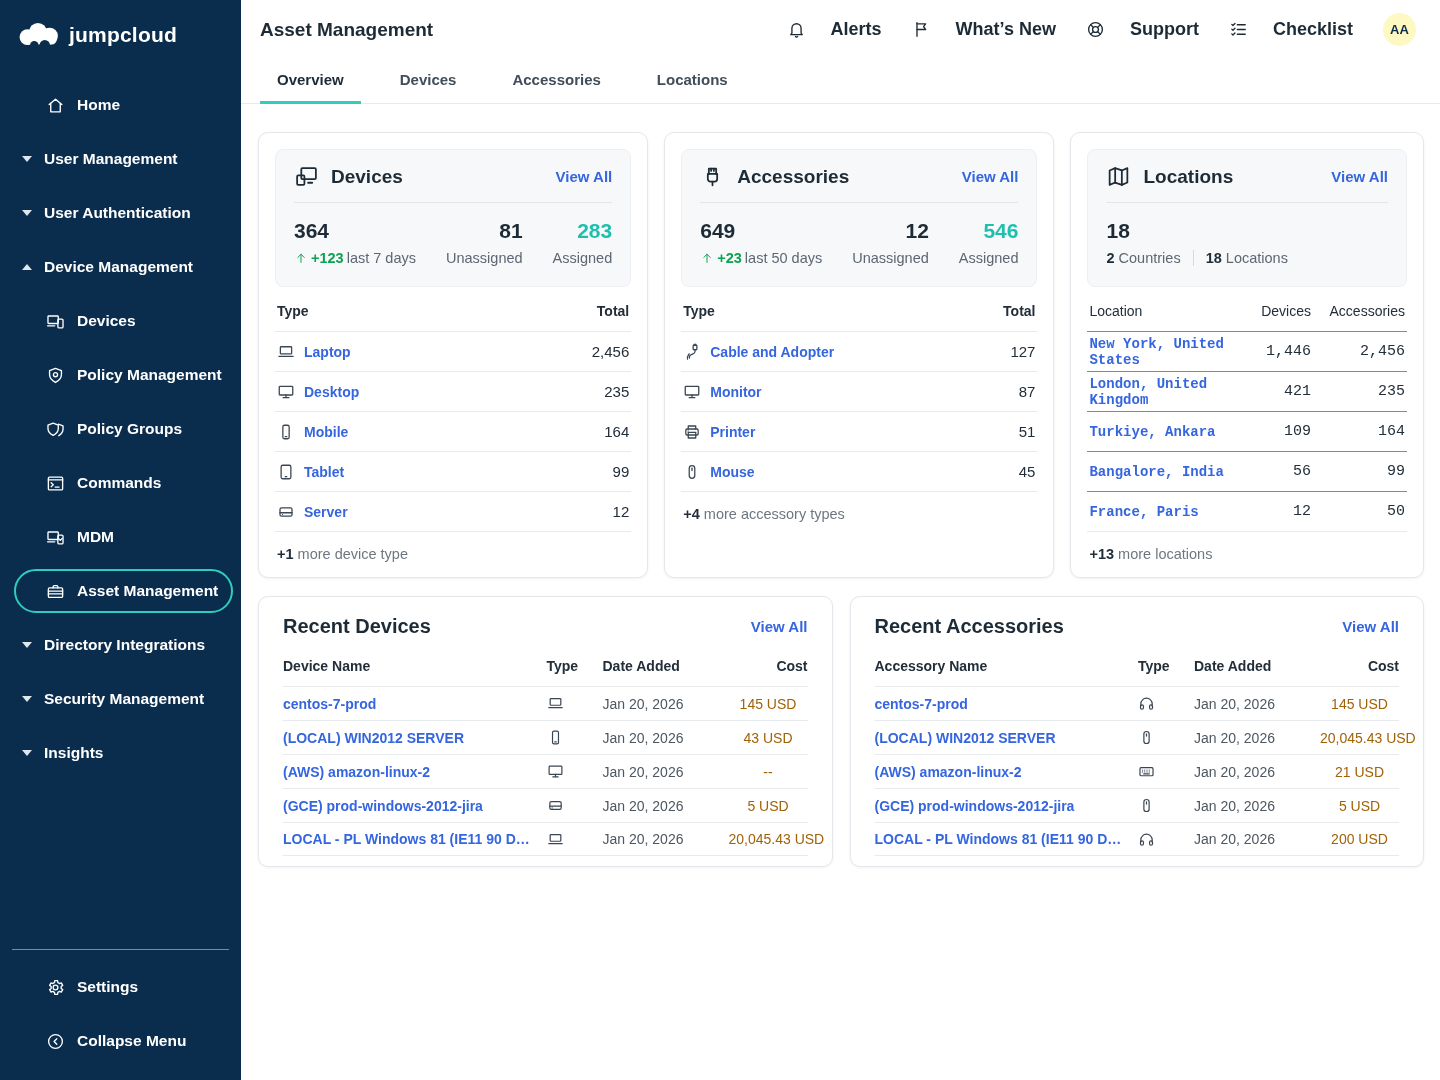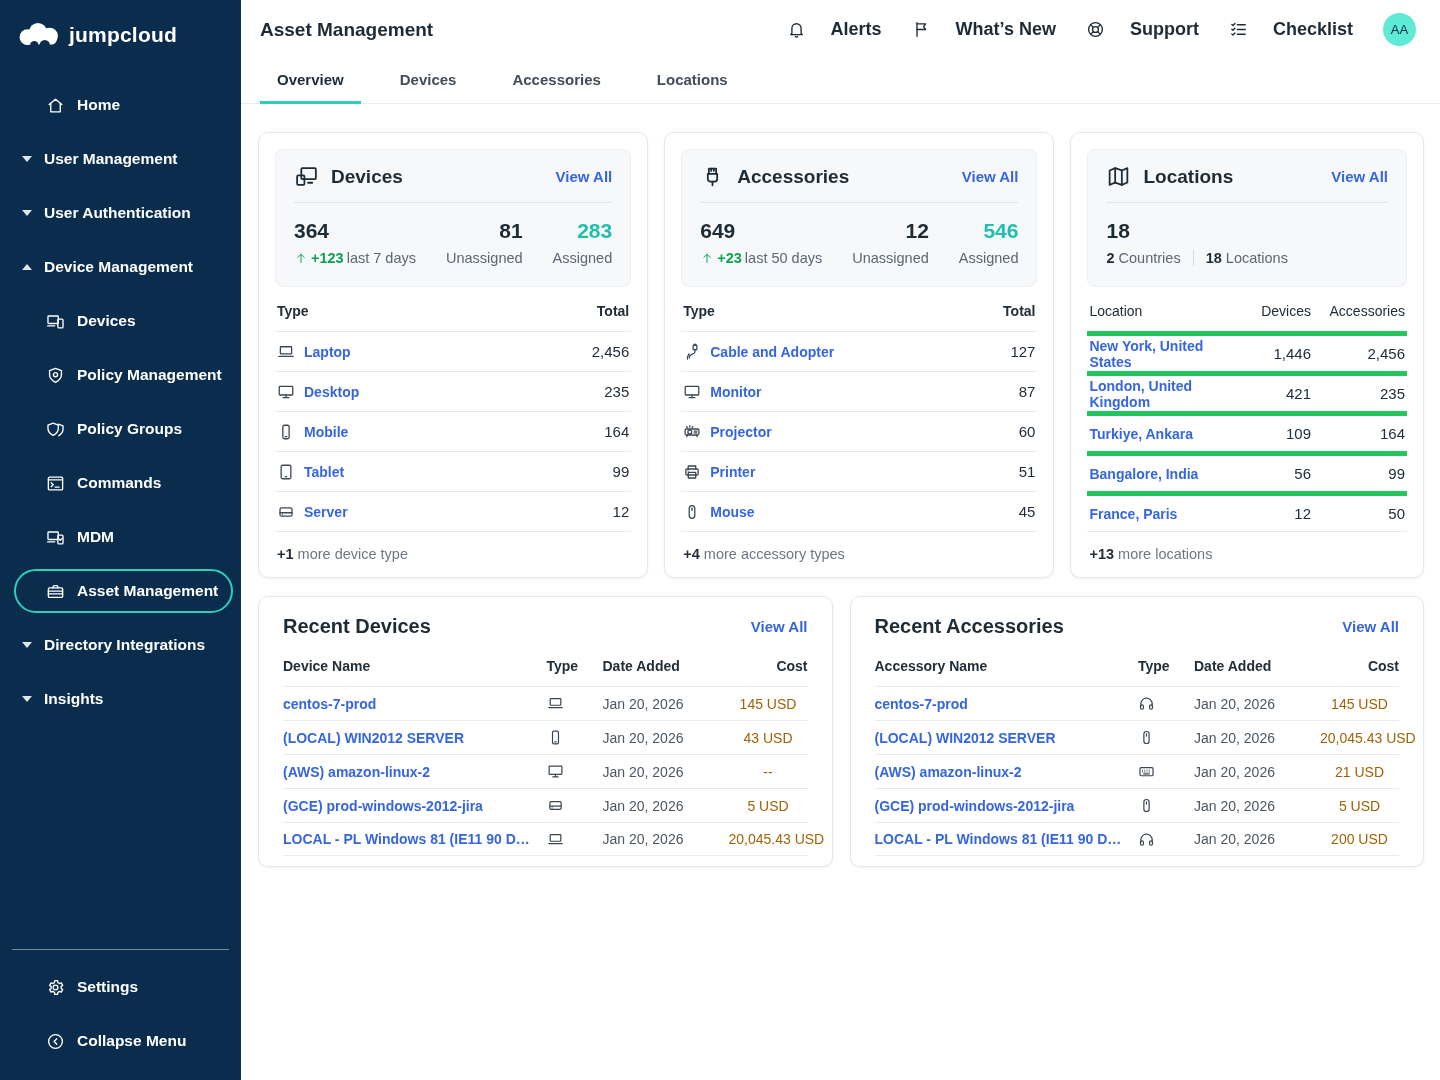--- a/index.html
+++ b/index.html
@@ -22,21 +22,21 @@
   .side-footer { padding-bottom:12px; }
   .side-divider { border-top:1px solid rgba(255,255,255,.45); margin:0 12px 10px; }
 
   
   .main { flex:1; display:flex; flex-direction:column; height:1080px; }
   .topbar { height:59px; display:flex; align-items:center; padding:0 24px 0 19px; }
   .page-title { font-size:19px; font-weight:700; color:#1d2b36; flex:1; }
   .actions { display:flex; align-items:center; gap:30px; }
   .action { display:flex; align-items:center; gap:25px; font-size:18px; font-weight:600; color:#1d2b36; cursor:pointer; }
   .action svg { width:19px; height:19px; color:#1d2b36; }
-  .avatar { width:33px; height:33px; border-radius:50%; background:#5eead4; color:#0b2d4d; display:flex; align-items:center; justify-content:center; font-size:13px; font-weight:400; cursor:pointer; }
+  .avatar { width:33px; height:33px; border-radius:50%; background:#fef9c3; color:#0b2d4d; display:flex; align-items:center; justify-content:center; font-size:13px; font-weight:700; cursor:pointer; }
 
   .tabs { display:flex; gap:22px; padding-left:19px; border-bottom:1px solid #e7eaee; }
   .tab { padding:12px 17px 13px; font-size:15px; font-weight:600; color:#414d59; border-bottom:3px solid transparent; margin-bottom:-1px; cursor:pointer; }
   .tab.active { color:#1d2b36; border-bottom-color:#2fcdbb; }
 
   
   .content { flex:1; padding:28px 16px 24px 17px; display:flex; flex-direction:column; gap:18px; overflow:hidden; }
   .cards-row { display:grid; grid-template-columns:repeat(3,1fr); gap:16px; }
   .card { background:#fff; border:1px solid #e4e7eb; border-radius:10px; box-shadow:0 1px 3px rgba(16,24,40,.06); }
   .sum-card { padding:16px 16px 2px; }
@@ -64,21 +64,21 @@
   .tleft { display:flex; align-items:center; gap:9px; }
   .tleft svg { width:18px; height:18px; color:#3a4653; display:block; }
   .tlink { font-size:14px; font-weight:600; color:#3566df; cursor:pointer; }
   .tval { font-size:15px; color:#222e3a; }
   .more-row { border-top:1px solid #e8ebee; padding:14px 2px 13px; font-size:14.5px; color:#6e7781; }
   .more-row b { color:#222e3a; font-weight:700; }
 
   .lhead, .lrow { display:grid; grid-template-columns:1fr 84px 94px; align-items:center; }
   .lhead { padding:16px 2px 12px; font-size:14px; font-weight:400; color:#222e3a; }
   .lhead span:nth-child(2), .lhead span:nth-child(3) { text-align:right; }
-  .lrow { height:40px; border-top:5px solid #22c55e; padding:0 2px; }
+  .lrow { height:40px; border-top:1px solid #22c55e; padding:0 2px;font-family:Liberation Mono, monospace; }
   .lrow .tval { text-align:right; }
 
   
   .recents-row { display:grid; grid-template-columns:1fr 1fr; gap:17px; }
   .recent-card { padding:18px 24px 10px; }
   .recent-head { display:flex; align-items:center; }
   .recent-title { font-size:20px; font-weight:700; color:#1d2b36; flex:1; }
   .rhead, .rrow { display:grid; grid-template-columns:1fr 56px 110px 95px; align-items:center; }
   .rhead { padding:20px 0 12px; font-size:14px; font-weight:700; color:#222e3a; }
   .rhead span:last-child { text-align:right; }
@@ -211,20 +211,28 @@
           </svg>
         </span>
         <span>Directory Integrations</span>
       </div>
       <div class="nav-item">
         <span class="chev" style="display: flex;">
           <svg viewBox="0 0 10 6" fill="currentColor">
             <path d="M0 0h10L5 6z"></path>
           </svg>
         </span>
+        <span>Security Management</span>
+      </div>
+      <div class="nav-item">
+        <span class="chev" style="display: flex;">
+          <svg viewBox="0 0 10 6" fill="currentColor">
+            <path d="M0 0h10L5 6z"></path>
+          </svg>
+        </span>
         <span>Insights</span>
       </div>
     </nav>
   <div class="side-footer">
     <div class="side-divider"></div>
     <div id="side-footer-items">
         <div class="nav-item child">
           <span class="nav-icon" style="display: flex;">
             <svg viewBox="0 0 24 24" fill="none" stroke="currentColor" stroke-width="1.7" stroke-linecap="round" stroke-linejoin="round">
               <circle cx="12" cy="12" r="3"></circle>
@@ -484,35 +492,20 @@
                   </svg>
                 </span>
                 <span class="tlink">Monitor</span>
               </span>
               <span class="tval">87</span>
             </div>
             <div class="trow">
               <span class="tleft">
                 <span style="display: flex;">
                   <svg viewBox="0 0 24 24" fill="none" stroke="currentColor" stroke-width="1.7" stroke-linecap="round" stroke-linejoin="round">
-                    <rect x="2.8" y="8" width="18.4" height="8" rx="2"></rect>
-                    <circle cx="9" cy="12" r="2.6"></circle>
-                    <path d="M15 10.7h3.5M15 13.3h3.5"></path>
-                    <path d="M6 16l-1 2.3M18 16l1 2.3"></path>
-                    <path d="M9 5.5V3.8M5.8 6.2 4.8 4.8M12.2 6.2l1-1.4"></path>
-                  </svg>
-                </span>
-                <span class="tlink">Projector</span>
-              </span>
-              <span class="tval">60</span>
-            </div>
-            <div class="trow">
-              <span class="tleft">
-                <span style="display: flex;">
-                  <svg viewBox="0 0 24 24" fill="none" stroke="currentColor" stroke-width="1.7" stroke-linecap="round" stroke-linejoin="round">
                     <path d="M7 8V4h10v4"></path>
                     <rect x="3.8" y="8" width="16.4" height="8" rx="1.5"></rect>
                     <rect x="7" y="12.5" width="10" height="7.5"></rect>
                     <path d="M6.8 10.5h.01"></path>
                   </svg>
                 </span>
                 <span class="tlink">Printer</span>
               </span>
               <span class="tval">51</span>
             </div>

